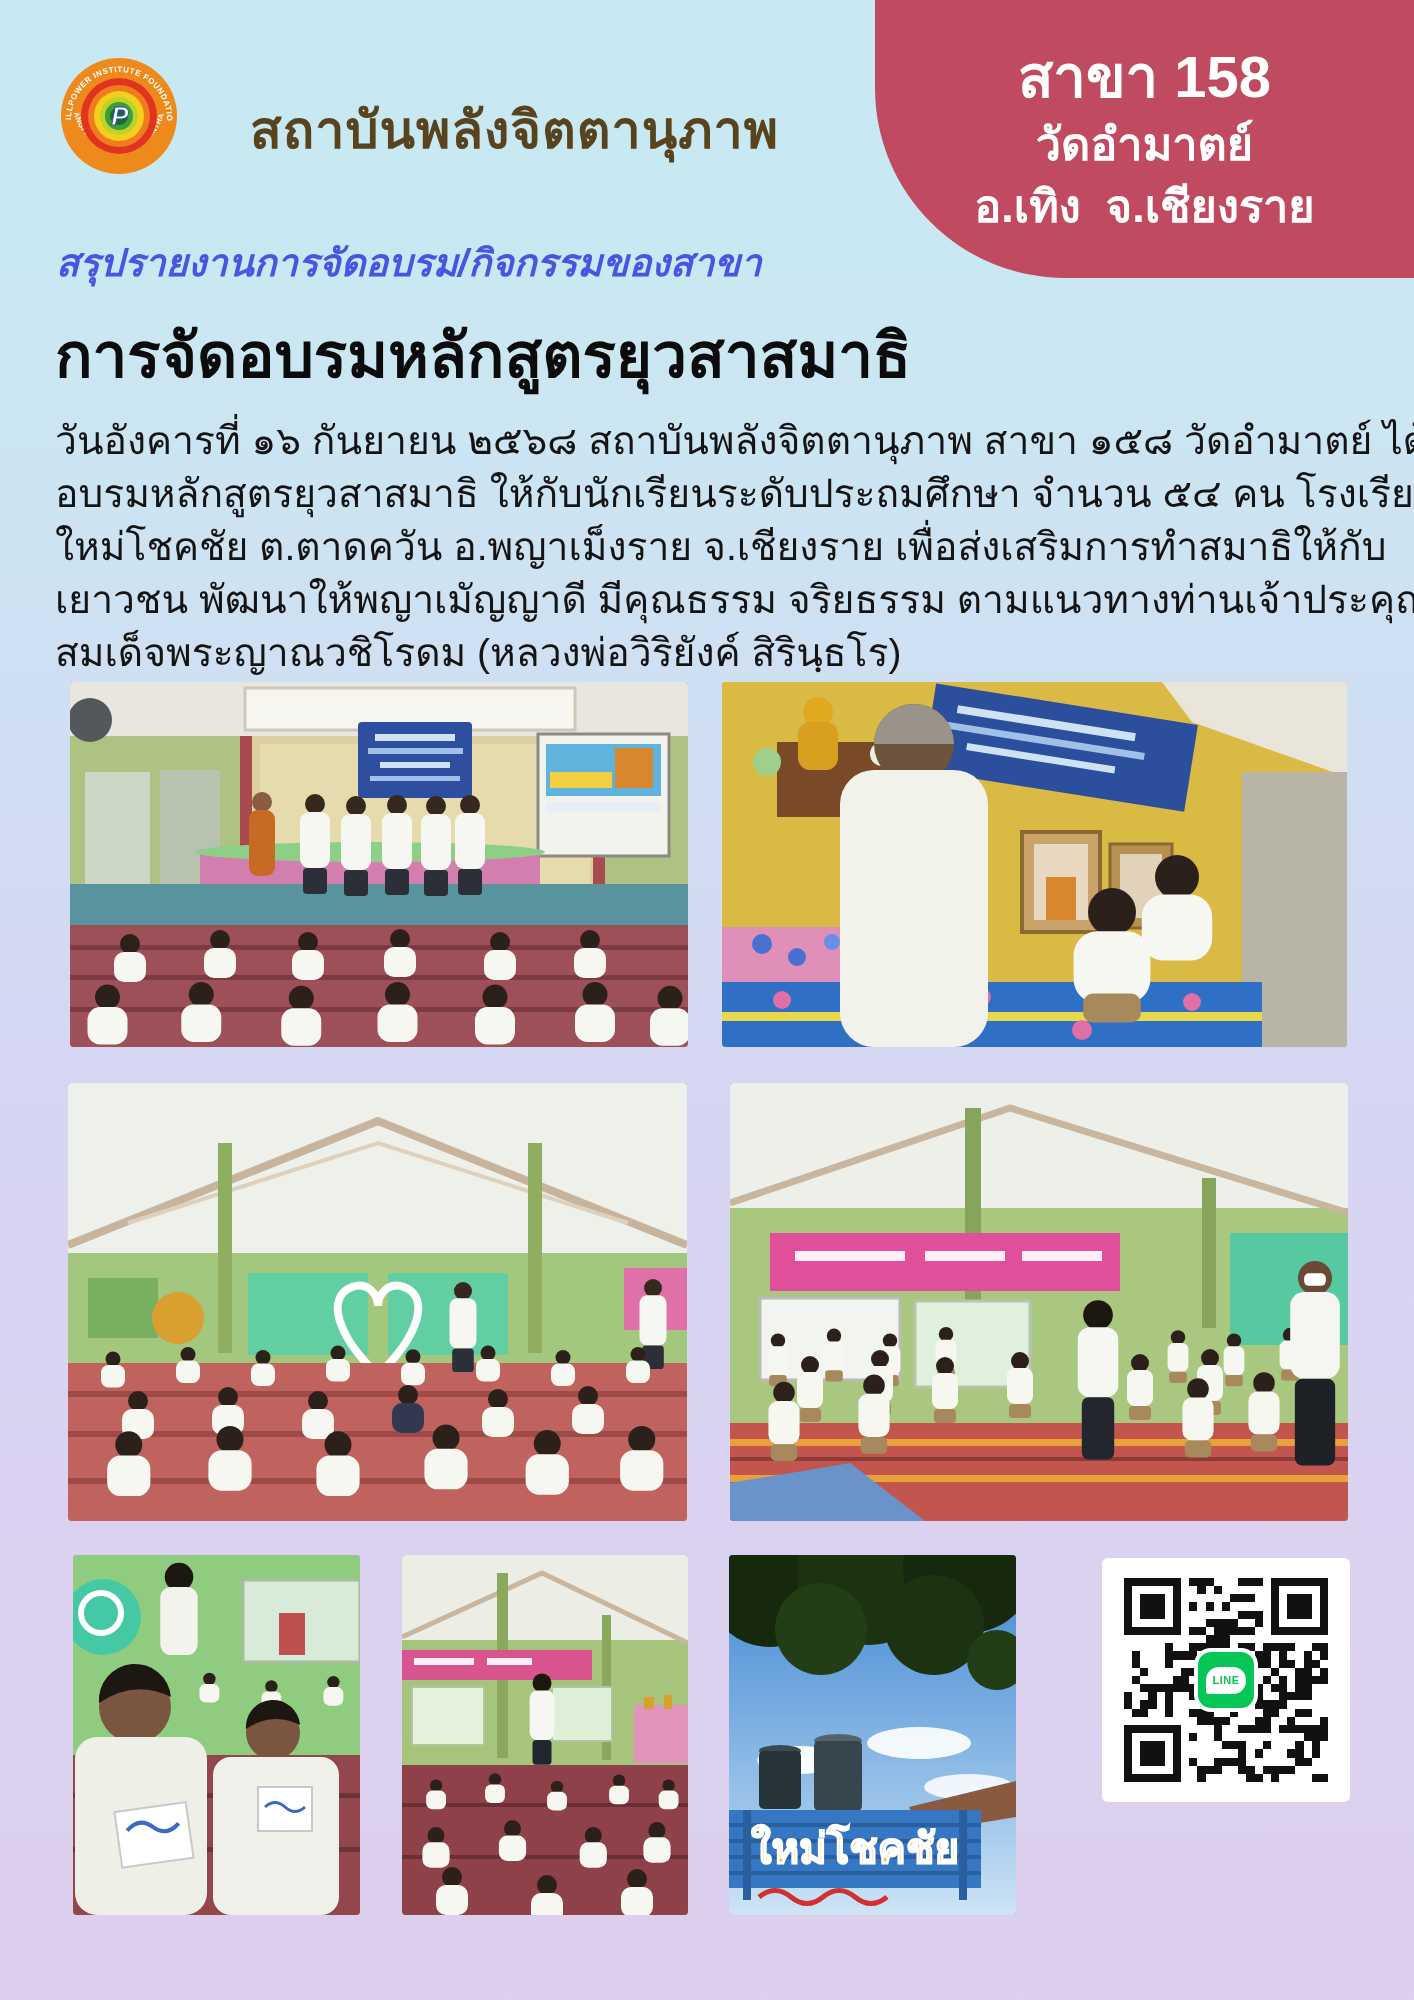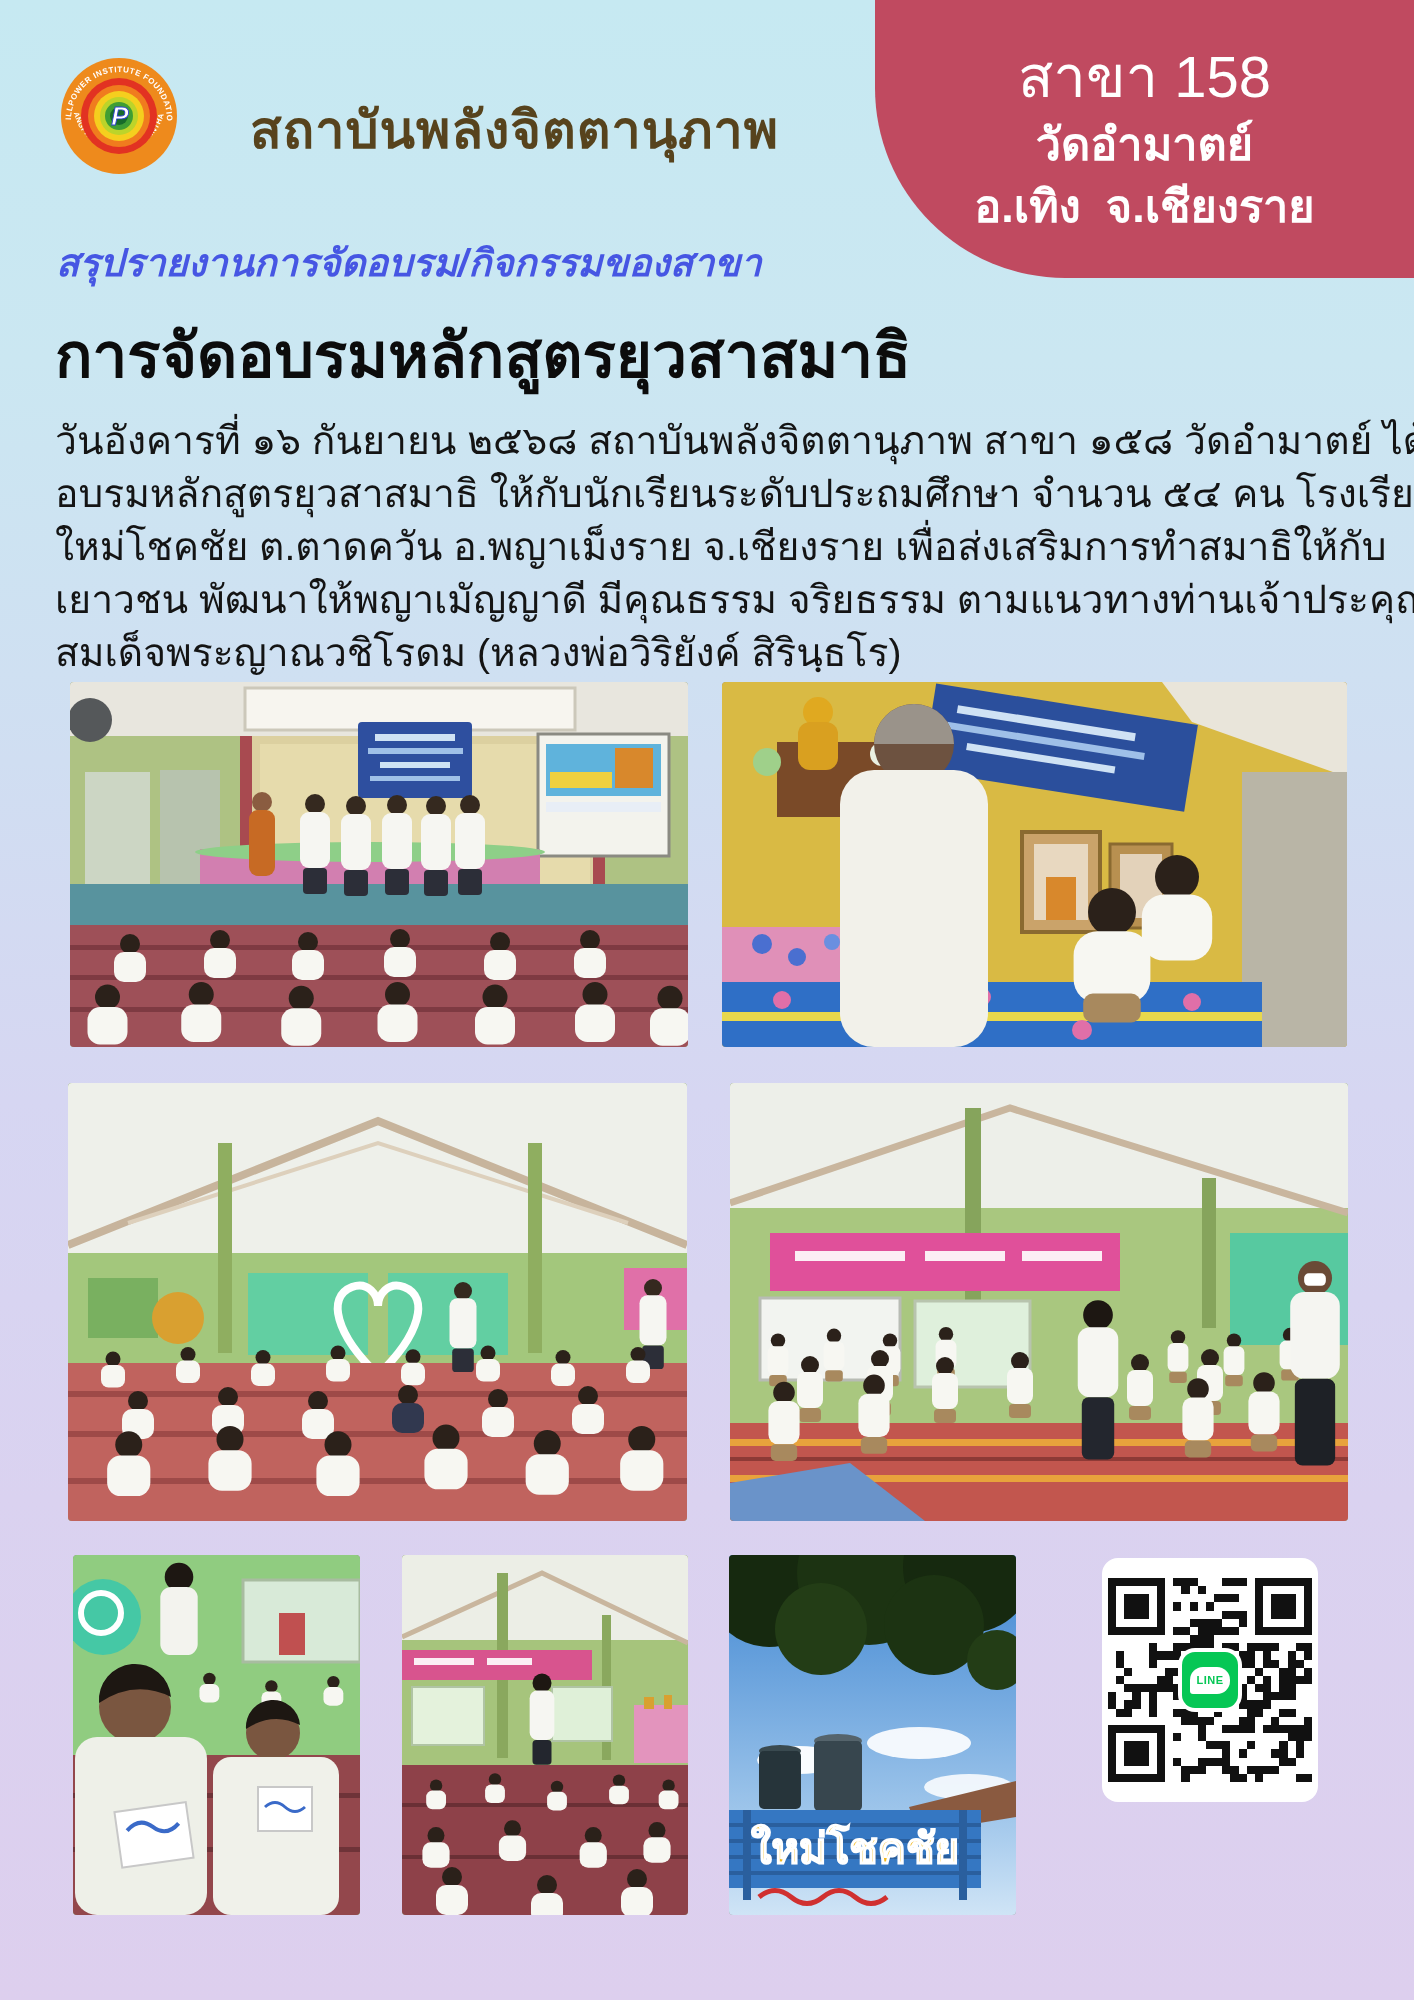--- a/index.html
+++ b/index.html
@@ -10,41 +10,41 @@
     background:linear-gradient(180deg,#c6e9f2 0%,#cbe7f2 18%,#d0def2 38%,#d6d6f2 55%,#dad2f0 75%,#ddcfee 100%);
   }
   
   .logo{position:absolute;left:59px;top:56px;width:120px;height:120px;}
   .org-name{position:absolute;left:250px;top:88px;font-size:52px;font-weight:700;color:#57431d;letter-spacing:1px;}
   .badge{
     position:absolute;left:875px;top:0;width:539px;height:278px;
     background:#c04a60;border-radius:0 0 0 190px;color:#fff;
     display:flex;flex-direction:column;align-items:center;justify-content:center;text-align:center;
   }
-  .badge-line1{font-size:58px;font-weight:400;line-height:74px;}
+  .badge-line1{font-size:58px;font-weight:700;line-height:74px;}
   .badge-line2{font-size:45px;font-weight:700;line-height:62px;}
   .badge-line3{font-size:45px;font-weight:700;line-height:62px;white-space:pre;}
   .subtitle{position:absolute;left:56px;top:232px;font-size:38px;font-weight:700;color:#4656e3;font-style:italic;}
   
   .article-title{position:absolute;left:55px;top:306px;font-size:62px;font-weight:800;color:#0c0c0c;}
   .article-body{position:absolute;left:55px;top:414px;width:1330px;font-size:39px;color:#141414;}
   .article-body .bl{height:53px;line-height:53px;white-space:pre;}
   
   .photo{position:absolute;overflow:hidden;border-radius:4px;background:#888;}
   .photo svg{display:block;width:100%;height:100%;}
   .p1{left:70px;top:682px;width:618px;height:365px;}
   .p2{left:722px;top:682px;width:625px;height:365px;}
   .p3{left:68px;top:1083px;width:619px;height:438px;}
   .p4{left:730px;top:1083px;width:618px;height:438px;}
   .p5{left:73px;top:1555px;width:287px;height:360px;}
   .p6{left:402px;top:1555px;width:286px;height:360px;}
   .p7{left:729px;top:1555px;width:287px;height:360px;}
   
   .qr-card{
-    position:absolute;left:1102px;top:1558px;width:216px;height:244px;background:#ffffff;border-radius:16px;
+    position:absolute;left:1102px;top:1558px;width:248px;height:244px;background:#ffffff;border-radius:6px;
     display:flex;align-items:center;justify-content:center;
   }
   .qr-wrap{position:relative;width:204px;height:204px;}
   .line-badge{
     position:absolute;left:74px;top:74px;width:56px;height:56px;background:#06c755;border-radius:13px;
     display:flex;align-items:center;justify-content:center;box-shadow:0 0 0 4px #ffffff;
   }
   .line-bubble{
     width:40px;height:27px;background:#fff;border-radius:13px 13px 13px 3px;
     display:flex;align-items:center;justify-content:center;

